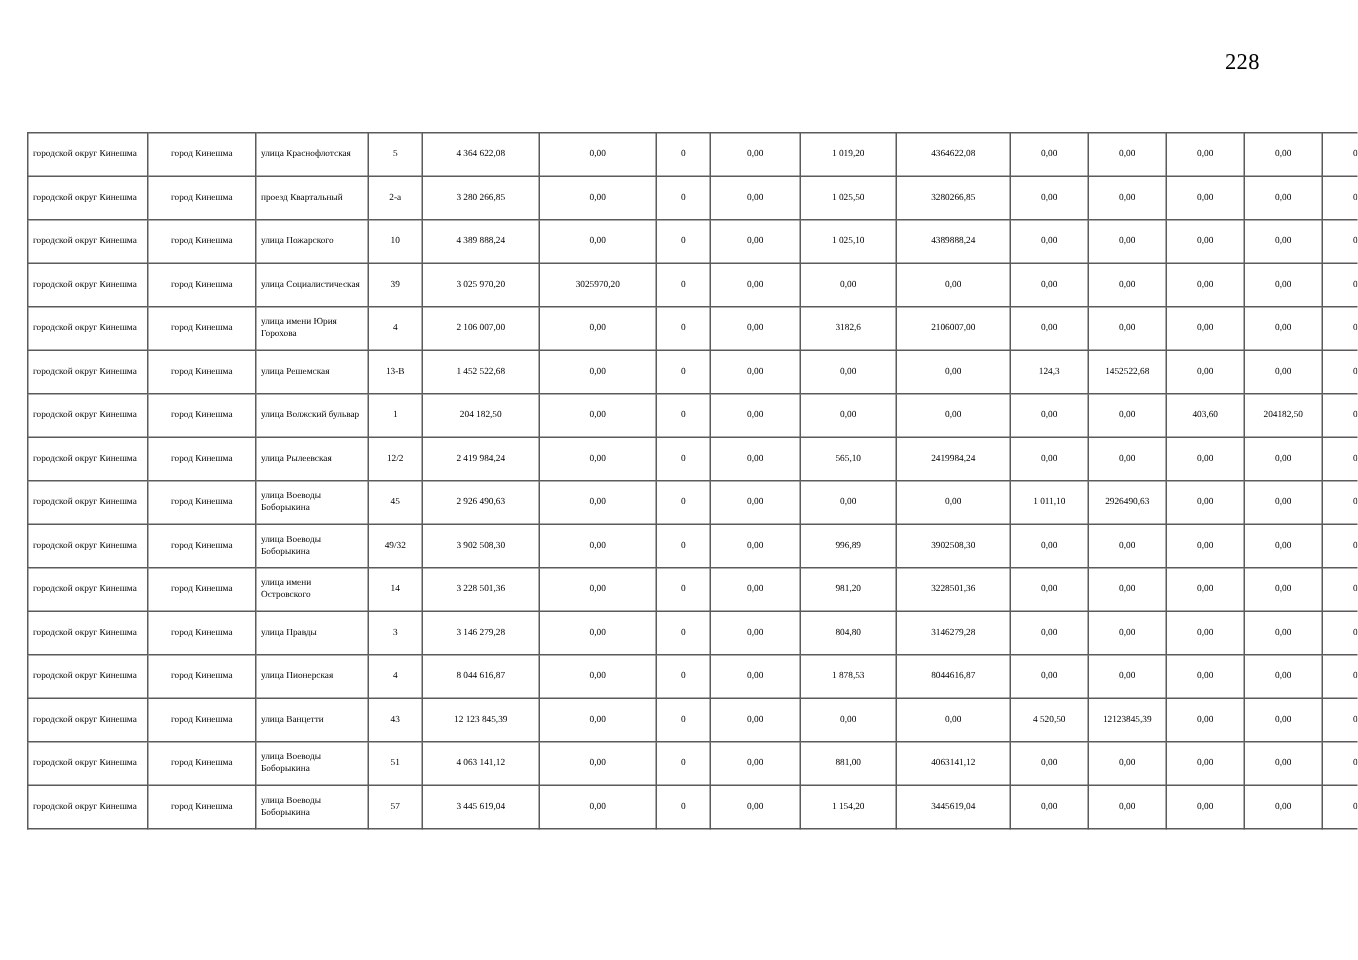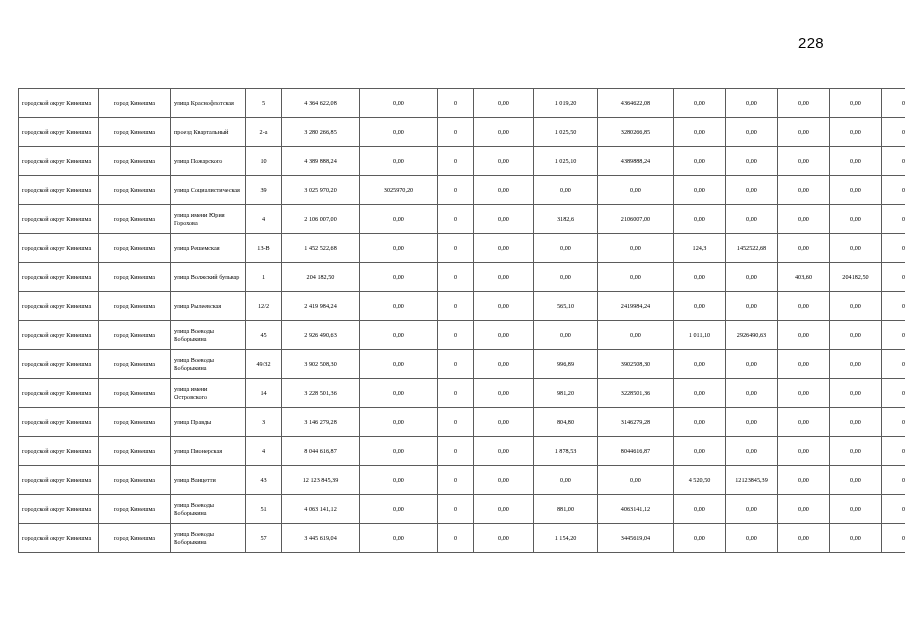--- a/index.html
+++ b/index.html
@@ -17,23 +17,23 @@
   }
   .page {
     position: relative;
     width: 905px;
     height: 640px;
     box-sizing: border-box;
   }
   .page-number {
     position: absolute;
     top: 34px;
-    right: 81px;
+    right: 65px;
     font-size: 15px;
-    font-family: Liberation Sans, sans-serif;
+    font-family: Liberation Serif, serif;
     letter-spacing: 0.3px;
   }
   .table-wrap {
     position: absolute;
     left: 18px;
     top: 88px;
     width: 870px;
   }
   table.data-table {
     border-collapse: collapse;

